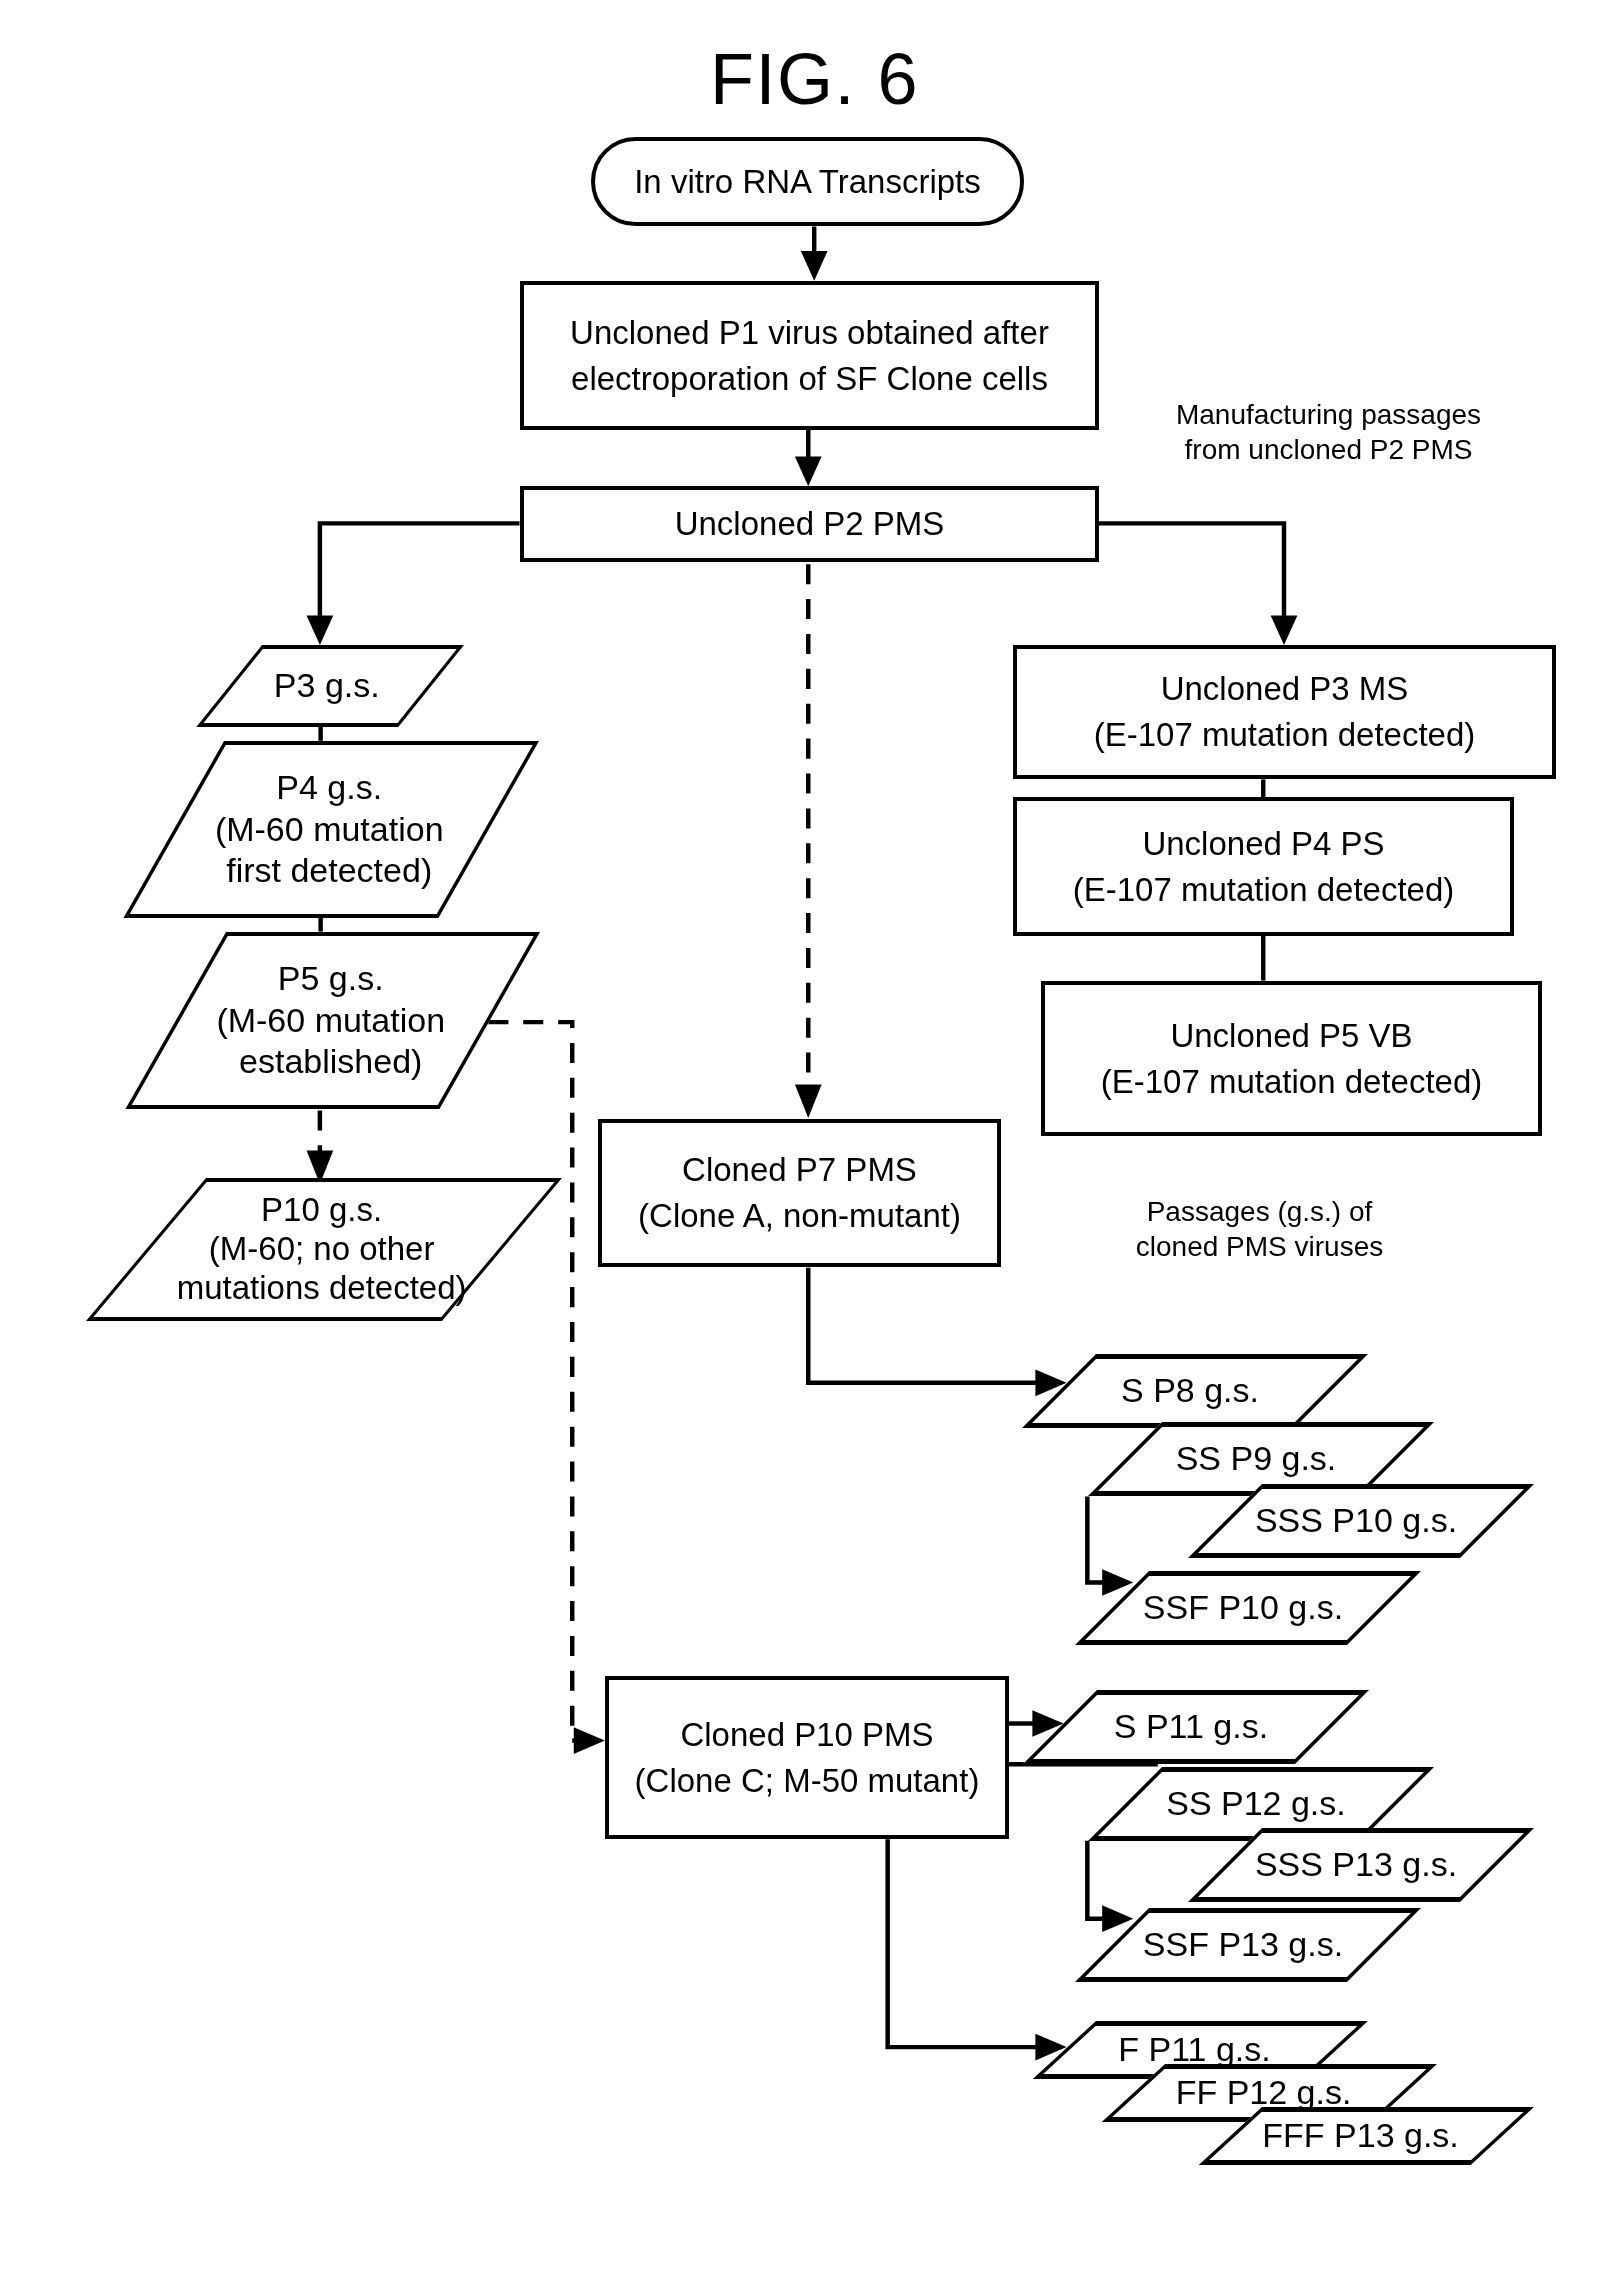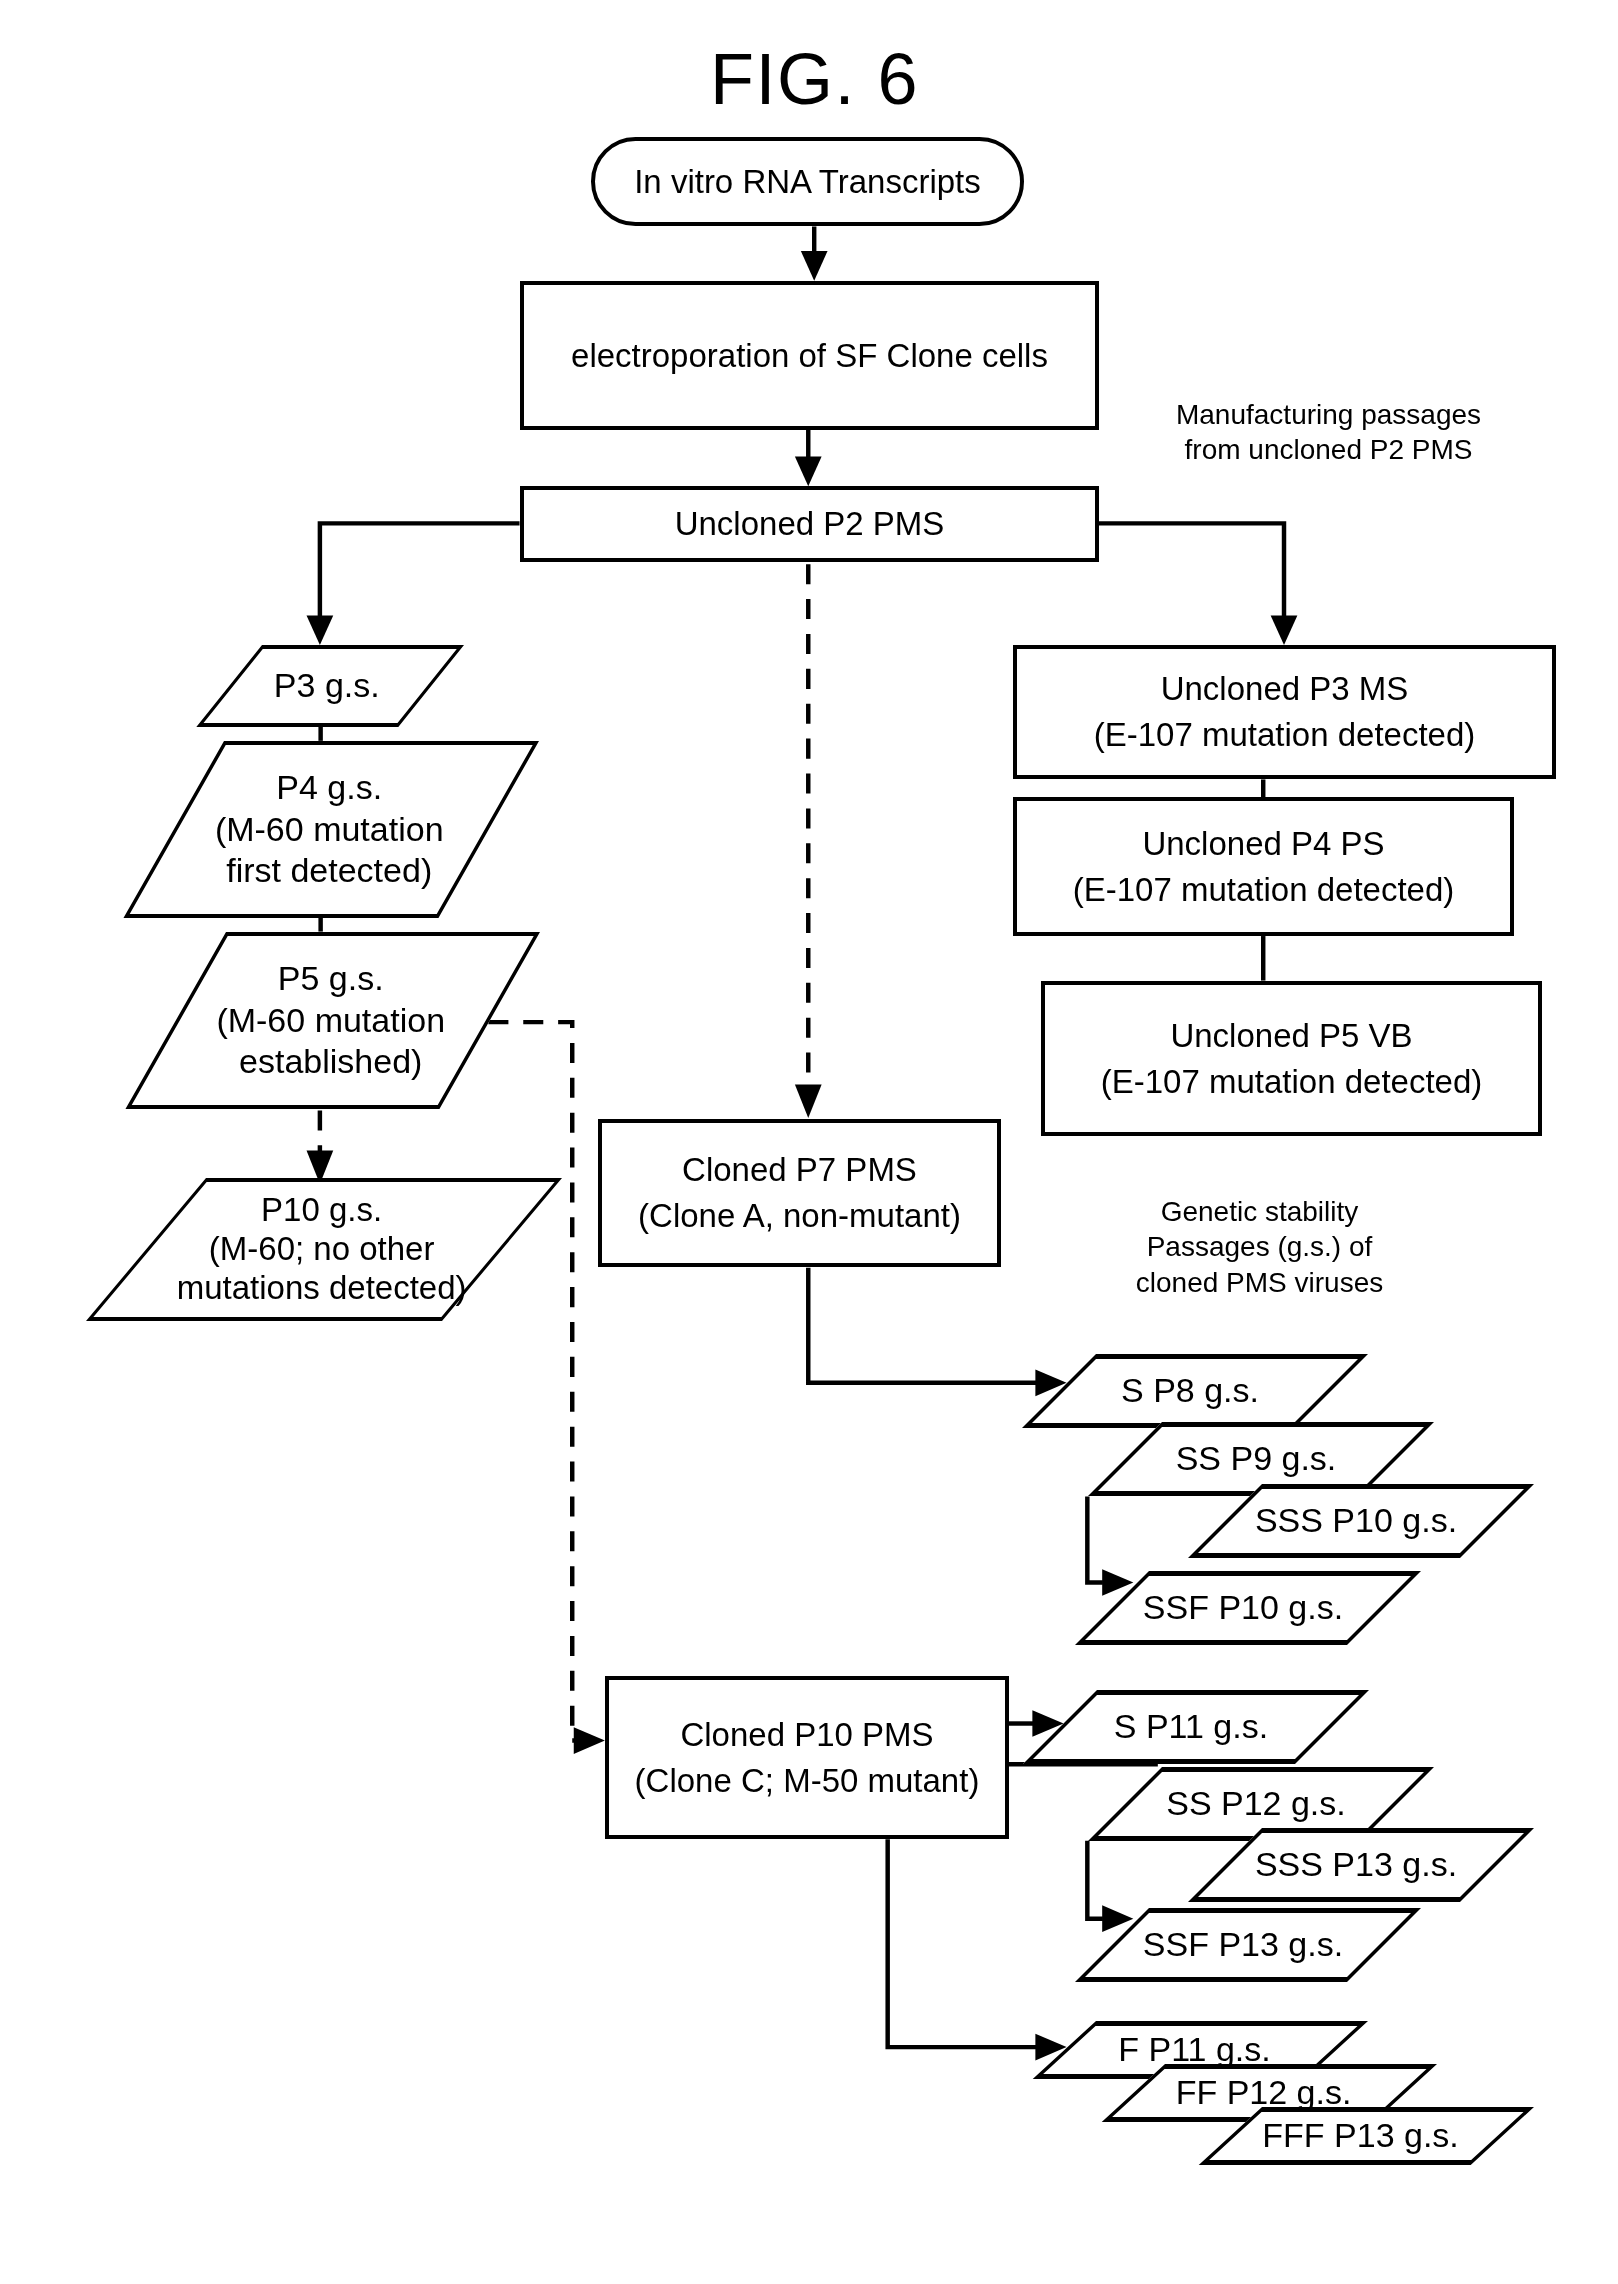--- a/index.html
+++ b/index.html
@@ -77,20 +77,21 @@
       <path d="M1527,2585 L1485,2567 L1485,2603 Z"></path>
       <path d="M1437,2758 L1395,2740 L1395,2776 Z"></path>
     </g>
   </svg>
 
   <div class="node rounded" style="left:591px;top:137px;width:433px;height:89px;">
     <div class="ln">In vitro RNA Transcripts</div>
   </div>
 
   <div class="node" style="left:520px;top:281px;width:579px;height:149px;">
+    <div class="ln">Uncloned P1 virus obtained after</div>
     <div class="ln">electroporation of SF Clone cells</div>
   </div>
 
   <div class="node" style="left:520px;top:486px;width:579px;height:76px;">
     <div class="ln">Uncloned P2 PMS</div>
   </div>
 
   <div class="free-label" style="left:1106px;top:397px;width:445px;">
     <div class="ln">Manufacturing passages</div>
     <div class="ln">from uncloned P2 PMS</div>
@@ -140,21 +141,20 @@
       <div class="ln">mutations detected)</div>
     </div>
   </div>
 
   <div class="node" style="left:598px;top:1119px;width:403px;height:148px;">
     <div class="ln">Cloned P7 PMS</div>
     <div class="ln">(Clone A, non-mutant)</div>
   </div>
 
   <div class="free-label" style="left:1074px;top:1194px;width:371px;">
-    <div class="ln">Genetic stability</div>
     <div class="ln">Passages (g.s.) of</div>
     <div class="ln">cloned PMS viruses</div>
   </div>
 
   <div class="node" style="left:605px;top:1676px;width:404px;height:163px;font-size:33px;">
     <div class="ln">Cloned P10 PMS</div>
     <div class="ln">(Clone C; M-50 mutant)</div>
   </div>
 
   <div class="para" style="left:1096px;top:1354px;width:272px;height:74px;border-width:5.2px;transform:skewX(-45deg);">

